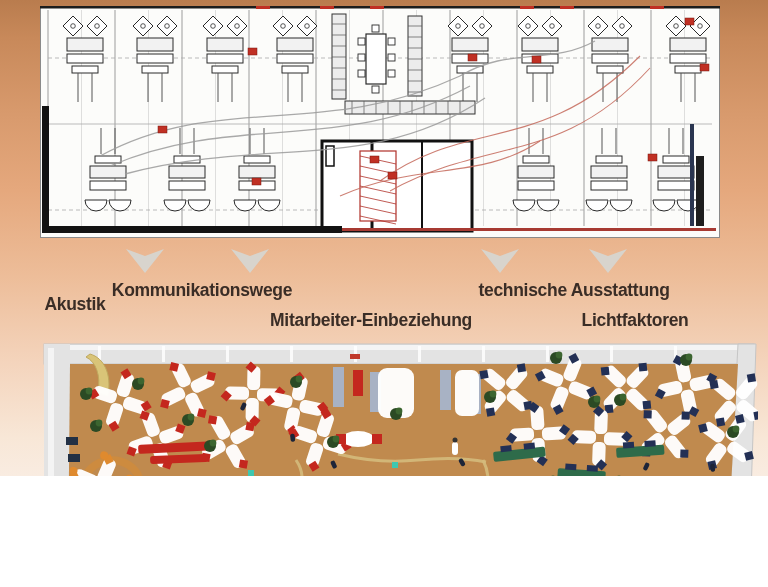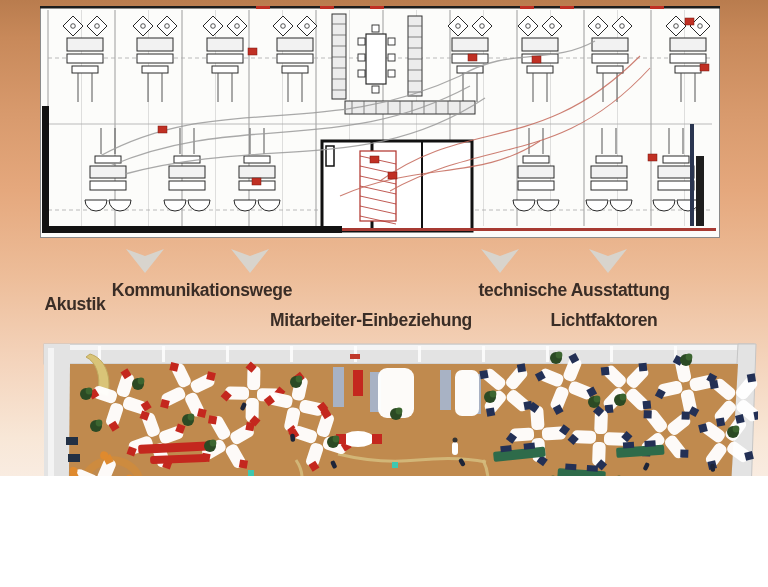--- a/index.html
+++ b/index.html
@@ -292,21 +292,21 @@
         <svg width="38" height="26" viewBox="0 0 38 26">
           <polygon points="0,2 19,9 38,2 19,26" fill="#d6d6d1" opacity="0.92"></polygon>
         </svg>
       </div>
     </div>
 
   <span class="label" style="left: 202px; top: 280px; color: rgb(58, 45, 38);">Kommunikationswege</span>
   <span class="label" style="left: 574px; top: 280px; color: rgb(58, 45, 38);">technische Ausstattung</span>
   <span class="label" style="left: 75px; top: 294px; color: rgb(58, 45, 38); text-align: center;">Akustik</span>
   <span class="label" style="left: 371px; top: 310px; color: rgb(58, 45, 38);">Mitarbeiter-Einbeziehung</span>
-  <span class="label" style="left: 604px; top: 310px; color: rgb(58, 45, 38);">Lichtfaktoren</span>
+  <span class="label" style="left: 635px; top: 310px; color: rgb(58, 45, 38);">Lichtfaktoren</span>
 
   <div class="render-wrap" id="render-wrap" style="left: 38px; top: 342px;">
     <svg id="render-svg" width="720" height="245" viewBox="0 0 720 245">
         <rect x="6" y="2" width="710" height="20" fill="#e3e3e3" stroke="#c5c5c5" stroke-width="1"></rect>
         <rect x="6" y="3" width="708" height="5" fill="#f4f4f4"></rect>
         <rect x="6" y="2" width="26" height="238" fill="#e3e3e3"></rect>
         <rect x="10" y="6" width="6" height="230" fill="#f4f4f4"></rect>
         <polygon points="700,2 718,2 710,243 688,232" fill="#e3e3e3" stroke="#c5c5c5" stroke-width="1"></polygon>
         <rect x="26" y="228" width="666" height="12" fill="#d6d6d6"></rect>
         <polygon points="32,22 700,22 688,230 30,230" fill="#c08a4e"></polygon>

